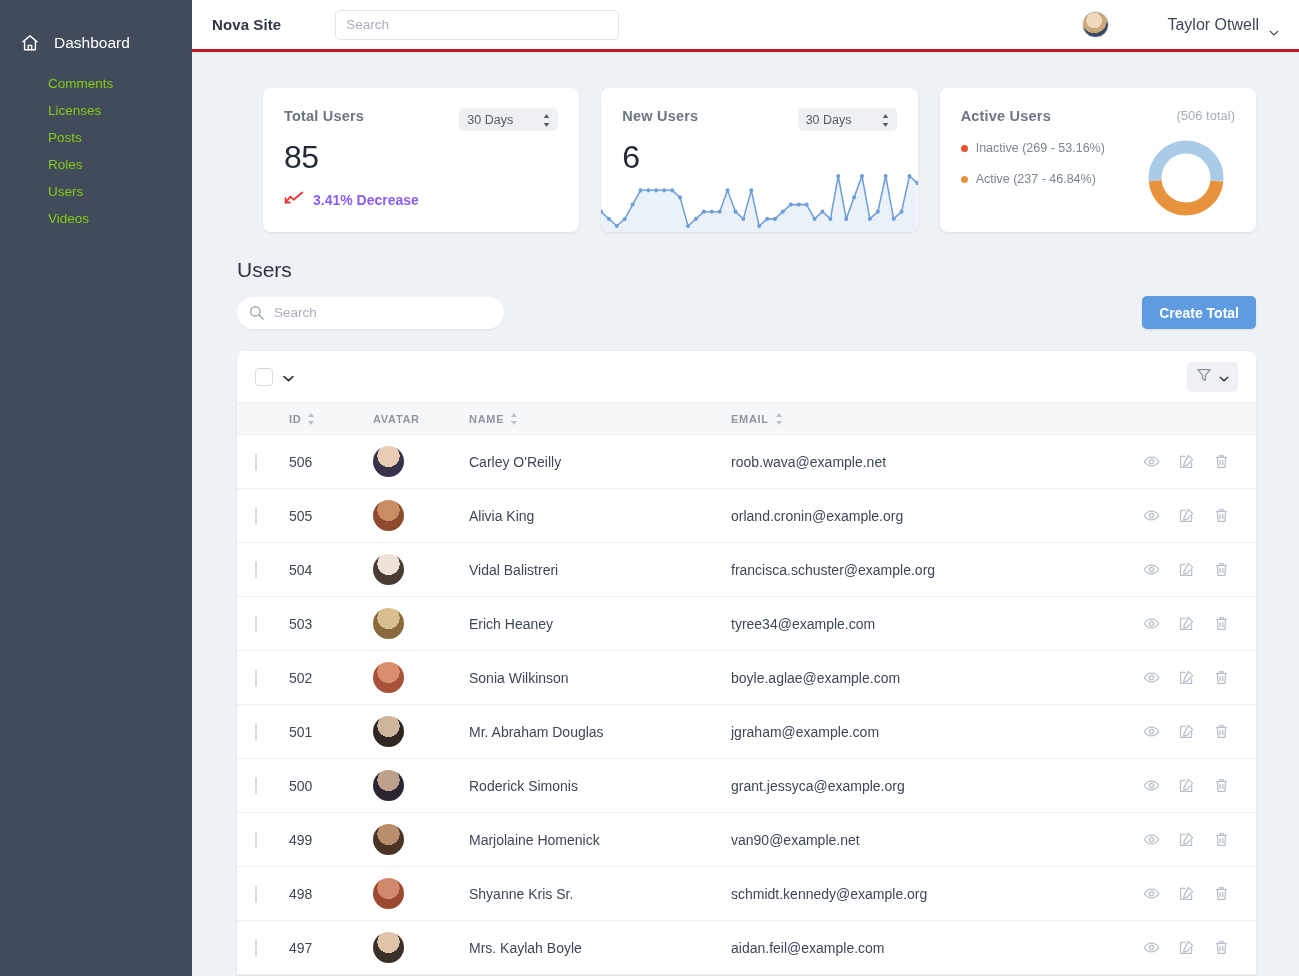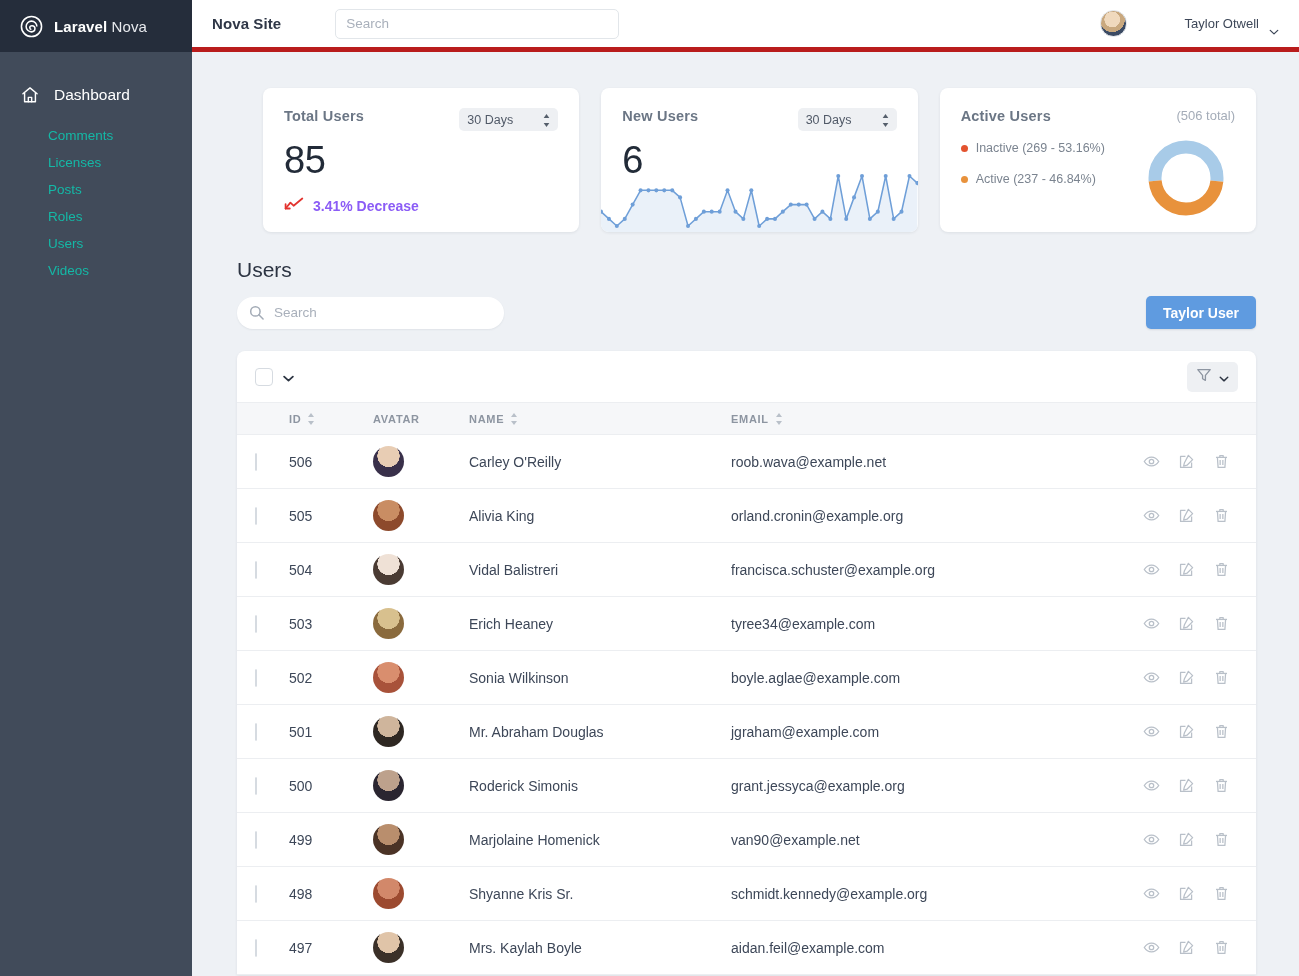--- a/index.html
+++ b/index.html
@@ -31,33 +31,33 @@
   .nav { padding-top: 22px; }
   .nav-main {
     display: flex; align-items: center; gap: 14px;
     padding: 11px 0 11px 20px;
     color: #ffffff; font-size: 15.5px;
     cursor: pointer;
   }
   .nav-main .ico { width: 20px; height: 20px; flex: 0 0 20px; display:block; }
   .nav-sub {
     padding: 6px 0 6px 48px;
-    color: #14b8a6; font-size: 13.5px;
+    color: #84cc16; font-size: 13.5px;
     cursor: pointer;
   }
   .nav-group { margin-top: 16px; }
 
   
   .main { flex: 1; display: flex; flex-direction: column; min-width: 0; }
 
   .topbar {
     height: 52px; background: #ffffff;
     display: flex; align-items: center;
     padding: 0 20px 0 20px;
-    border-bottom: 5px solid #b91c1c;
+    border-bottom: 3px solid #b91c1c;
     flex: 0 0 52px;
   }
   .site-title { font-size: 15px; font-weight: 700; color: #2f3747; letter-spacing: .1px;}
   .top-search {
     margin-left: 54px;
     width: 284px; height: 30px;
     border: 1px solid #e2e6ea; border-radius: 5px;
     background: #fff;
     font-size: 13.5px; color: #3d4758;
     padding: 0 10px;
@@ -66,21 +66,21 @@
   .top-search::placeholder { color: #a9b0bb; }
   .user-menu {
     margin-left: auto; display: flex; align-items: center; gap: 10px;
     cursor: pointer;
   }
   .avatar-top {
     width: 27px; height: 27px; border-radius: 50%;
     background: radial-gradient(circle at 45% 34%, #f0d9bd 0 36%, #c9a87e 37% 58%, #3b4a63 59% 100%);
     border: 1px solid #dfe3e8;
   }
-  .user-name { font-size: 13px; color: #3d4758; margin-left: 48px; }
+  .user-name { font-size: 16px; color: #3d4758; margin-left: 48px; }
   .caret { width: 10px; height: 6px; display: block; }
 
   .content {
     flex: 1; overflow: hidden;
     padding: 36px 43px 0 45px;
   }
 
   
   .cards { display: flex; gap: 22px; padding-left: 26px; }
   .card {
@@ -93,21 +93,21 @@
   .card-title { font-size: 14.5px; font-weight: 700; color: #6b7685; letter-spacing: .2px;}
   .card-total { font-size: 13px; color: #a4acb8; }
   .select-wrap {
     position: relative; background: #eef0f3; border-radius: 5px;
     height: 23px; width: 99px;
     display: flex; align-items: center; padding: 0 8px;
   }
   .select-wrap .lbl { font-size: 12.5px; color: #515a68; }
   .spinner { position: absolute; right: 8px; top: 5px; width: 7px; height: 13px; }
   .big-num {
-    font-size: 38px; font-weight: 300; color: #222b38;
+    font-size: 32px; font-weight: 300; color: #222b38;
     margin-top: 10px; line-height: 1; letter-spacing: -.5px;
   }
   .trend { display: flex; align-items: center; gap: 9px; margin-top: 18px; }
   .trend-lbl { font-size: 14px; font-weight: 700; color: #8b5cf6; }
 
   .spark { position: absolute; left: 0; bottom: 0; width: 100%; height: 62px; }
 
   .legend-row { display: flex; align-items: center; gap: 8px; margin-top: 17px; }
   .legend-row:first-of-type { margin-top: 13px; }
   .dot { width: 7px; height: 7px; border-radius: 50%; flex: 0 0 7px; }
@@ -184,31 +184,20 @@
   .c-email{ }
   .c-act { width: 132px; }
   .av-img { width: 31px; height: 31px; border-radius: 50%; display:block; }
   .actions { display: flex; align-items: center; gap: 18px; justify-content: flex-end; padding-right: 26px; }
   .act-ico { width: 17px; height: 17px; cursor: pointer; display:block; }
 </style>
 </head>
 <body>
 
 <aside class="sidebar">
-  <div class="brand">
-    <span class="brand-logo">
-      <svg viewBox="0 0 24 24" width="23" height="23">
-        <g fill="none" stroke="#ffffff" stroke-width="1.6">
-          <circle cx="12" cy="12" r="10.5"></circle>
-          <path d="M17.6 12a5.6 5.6 0 1 0-5.6 5.6c2.3 0 3.6-1.6 3.6-3.4 0-1.7-1.3-3-3-3-1.4 0-2.4 1-2.4 2.2 0 1 .8 1.8 1.7 1.8"></path>
-        </g>
-      </svg>
-    </span>
-    <span class="brand-text"><b>Laravel</b> <span>Nova</span></span>
-  </div>
 
   <nav class="nav">
     <div class="nav-main">
       <span class="ico">
         <svg viewBox="0 0 24 24" width="20" height="20" fill="none" stroke="#ffffff" stroke-width="1.7" stroke-linecap="round" stroke-linejoin="round">
           <path d="M3.5 10.5 12 3.5l8.5 7"></path>
             <path d="M5.5 9.6V20h13V9.6"></path>
             <path d="M10 20v-5.2h4V20"></path>
         </svg>
       </span>
@@ -364,21 +353,21 @@
     <div class="tools-row">
       <div class="search-box">
         <span class="search-icon">
           <svg viewBox="0 0 16 16" width="15" height="15" fill="none" stroke="#a3abb6" stroke-width="1.6" stroke-linecap="round">
             <circle cx="6.8" cy="6.8" r="5"></circle>
               <path d="M10.5 10.5 15 15"></path>
           </svg>
         </span>
         <input class="search-inp" placeholder="Search" style="">
       </div>
-      <button class="btn-create">Taylor User</button>
+      <button class="btn-create">Create Total</button>
     </div>
 
     <div class="table-card">
       <div class="table-toolbar">
         <span class="chk"></span>
         <span class="chev-btn">
           <svg viewBox="0 0 12 8" width="11" height="7">
               <path d="M1 1.8 6 6.5 11 1.8" fill="none" stroke="#2c3442" stroke-width="2" stroke-linecap="round" stroke-linejoin="round"></path>
             </svg>
         </span>

